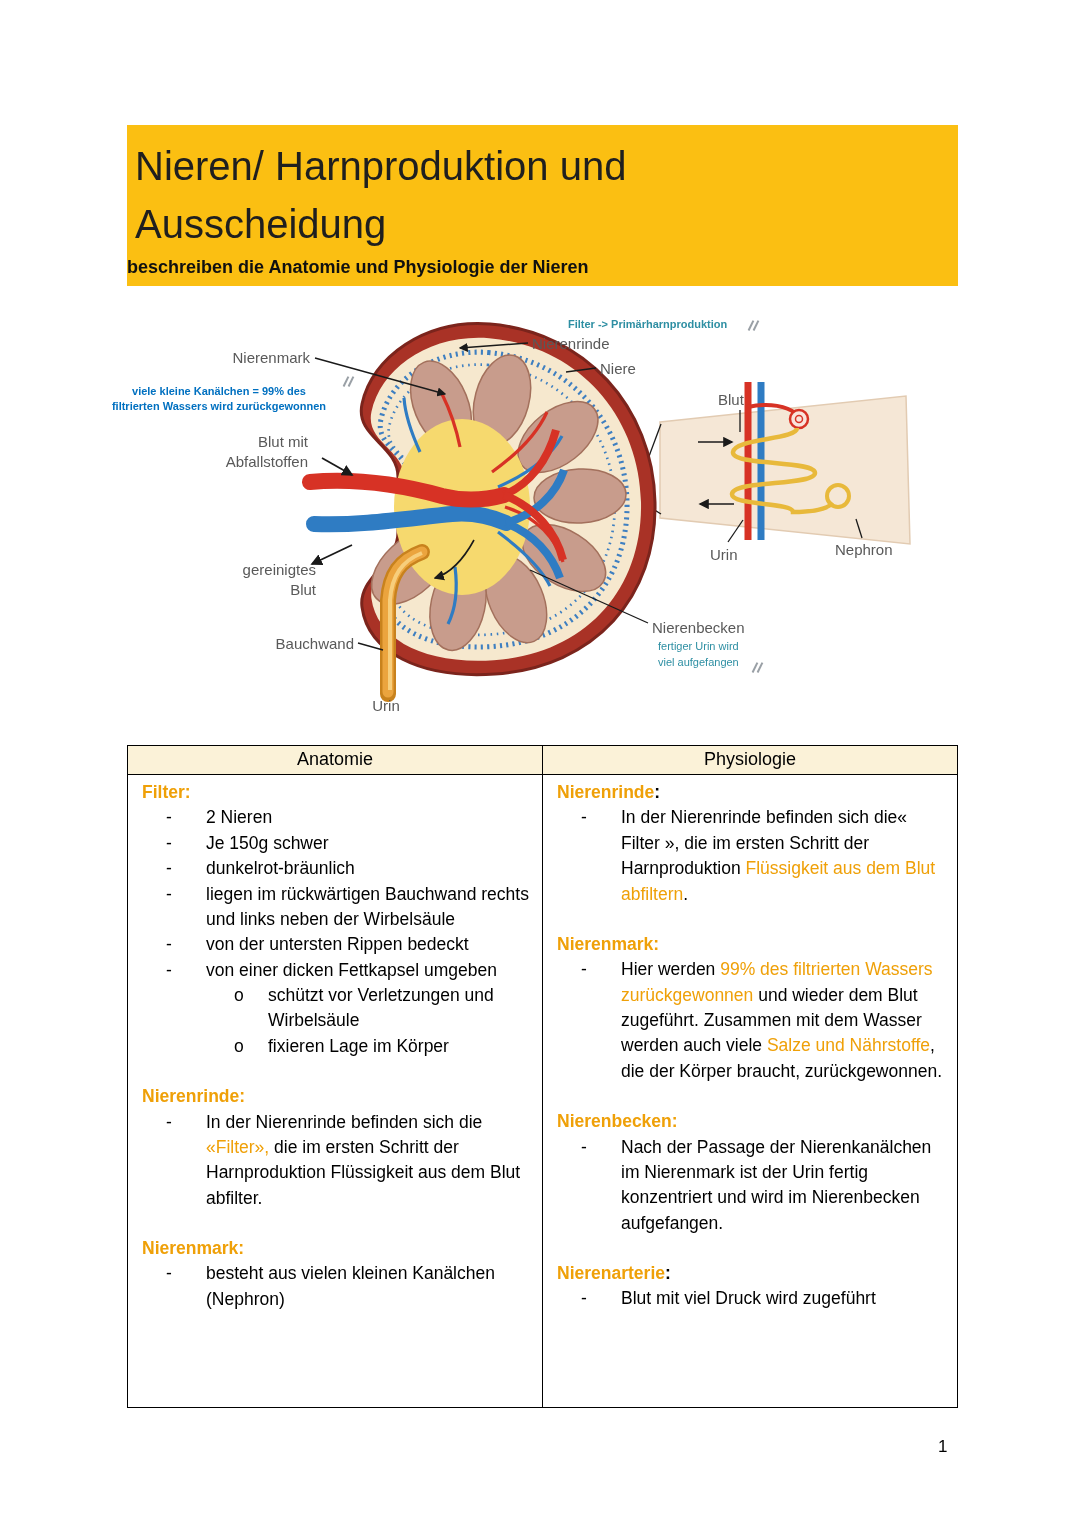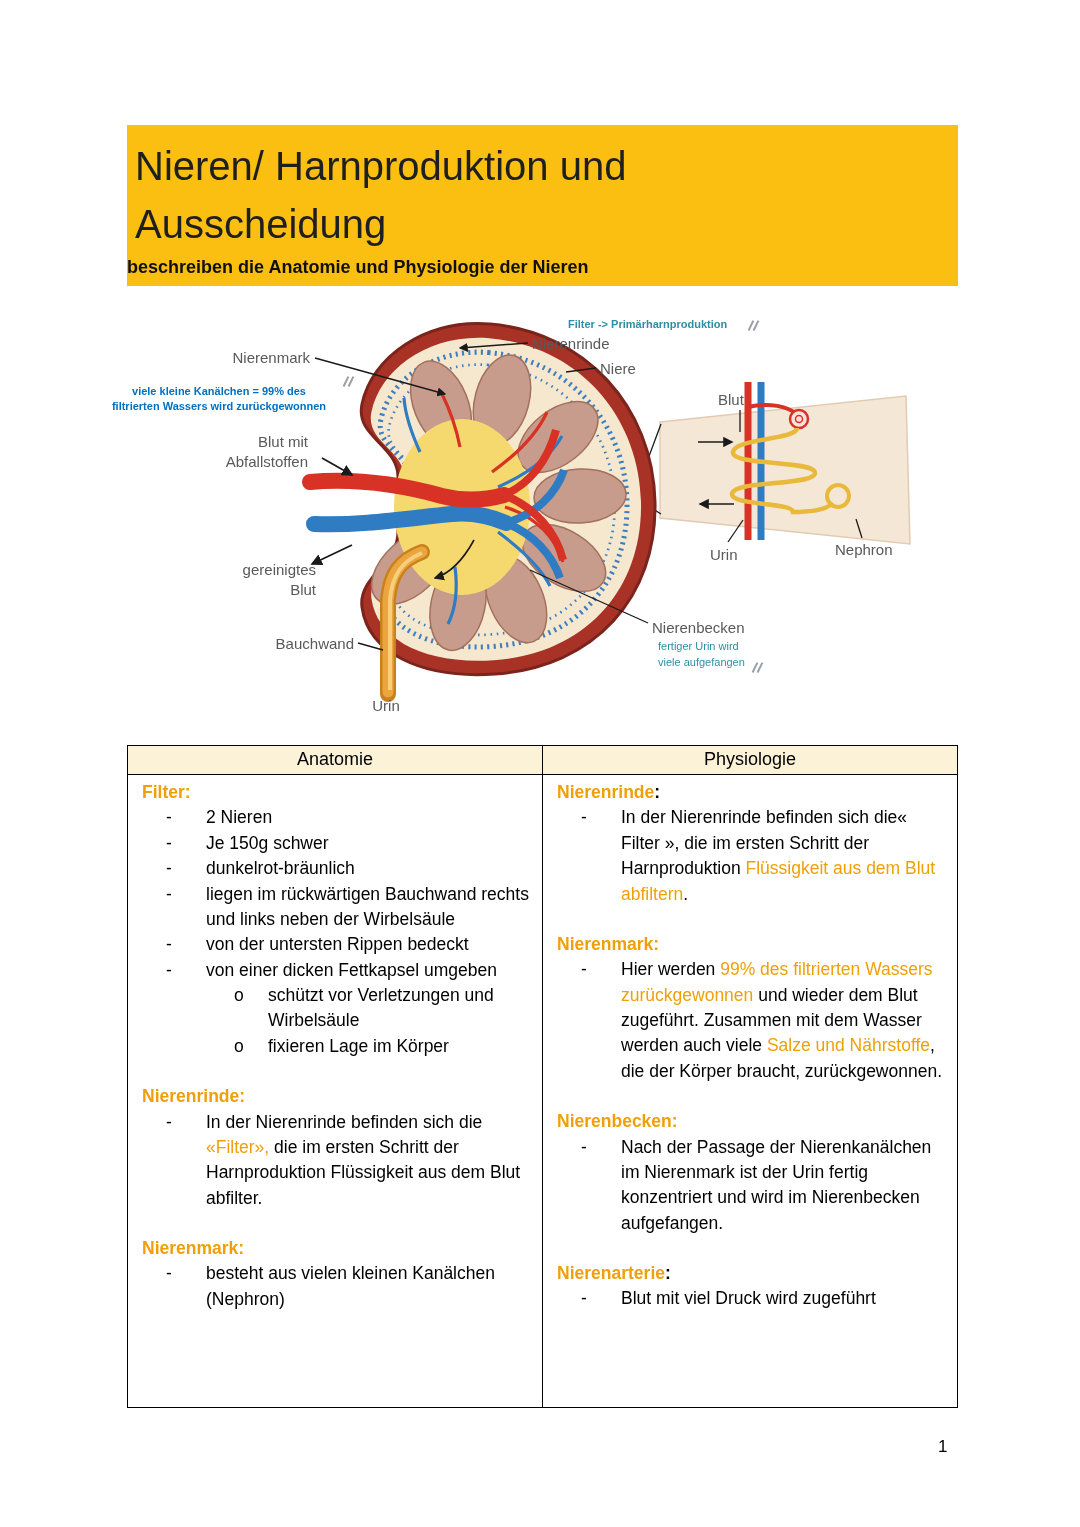--- a/index.html
+++ b/index.html
@@ -163,21 +163,21 @@
 
   <div class="dlabel ralign" style="left:150px; top:322px; width:104px;">Bauchwand</div>
   <div class="dlabel calign" style="left:252px; top:384px; width:68px;">Urin</div>
 
   <div class="dlabel" style="left:610px; top:233px;">Urin</div>
   <div class="dlabel" style="left:735px; top:228px;">Nephron</div>
 
   <div class="dlabel" style="left:552px; top:306px;">Nierenbecken</div>
   <div class="note-teal2" style="left:558px; top:327px;">
     <div>fertiger Urin wird</div>
-    <div>viele aufgefangen</div>
+    <div>viel aufgefangen</div>
   </div>
   <span class="ink" style="left:652px; top:350px;"></span>
 </div>
 
 <div class="notes-table">
   <div class="thead">
     <div class="th">Anatomie</div>
     <div class="th">Physiologie</div>
   </div>
   <div class="tbody">

